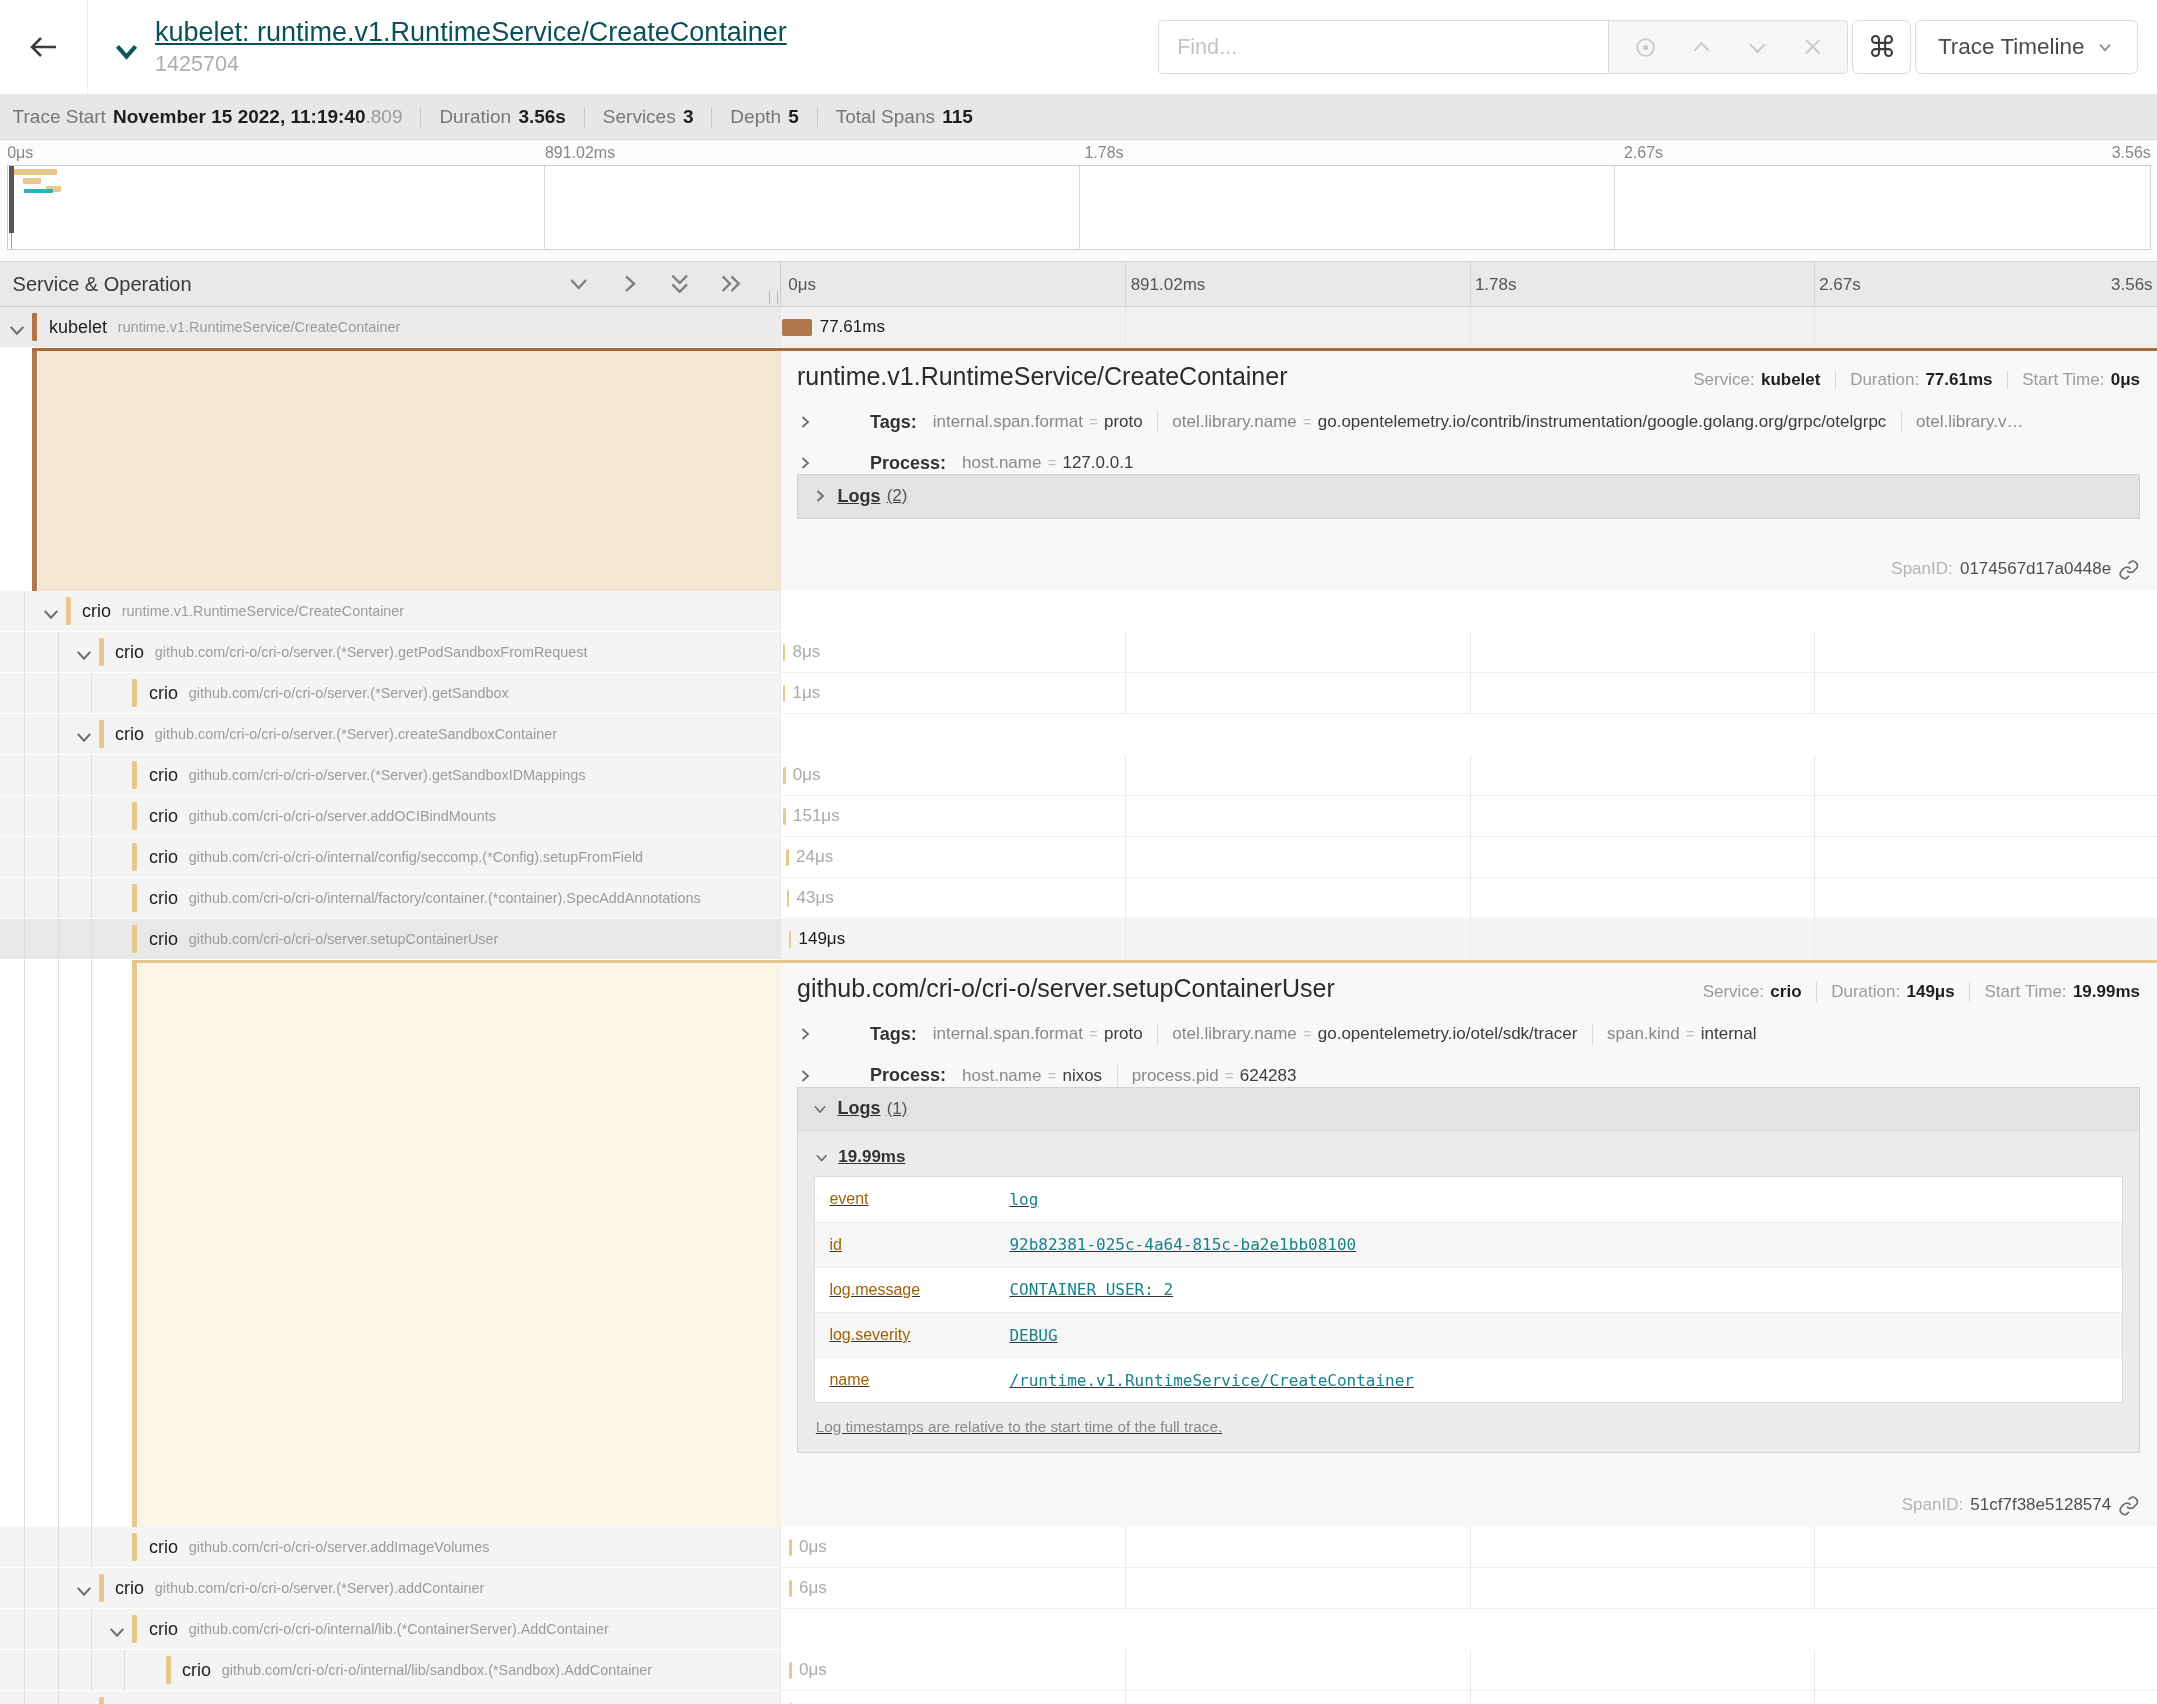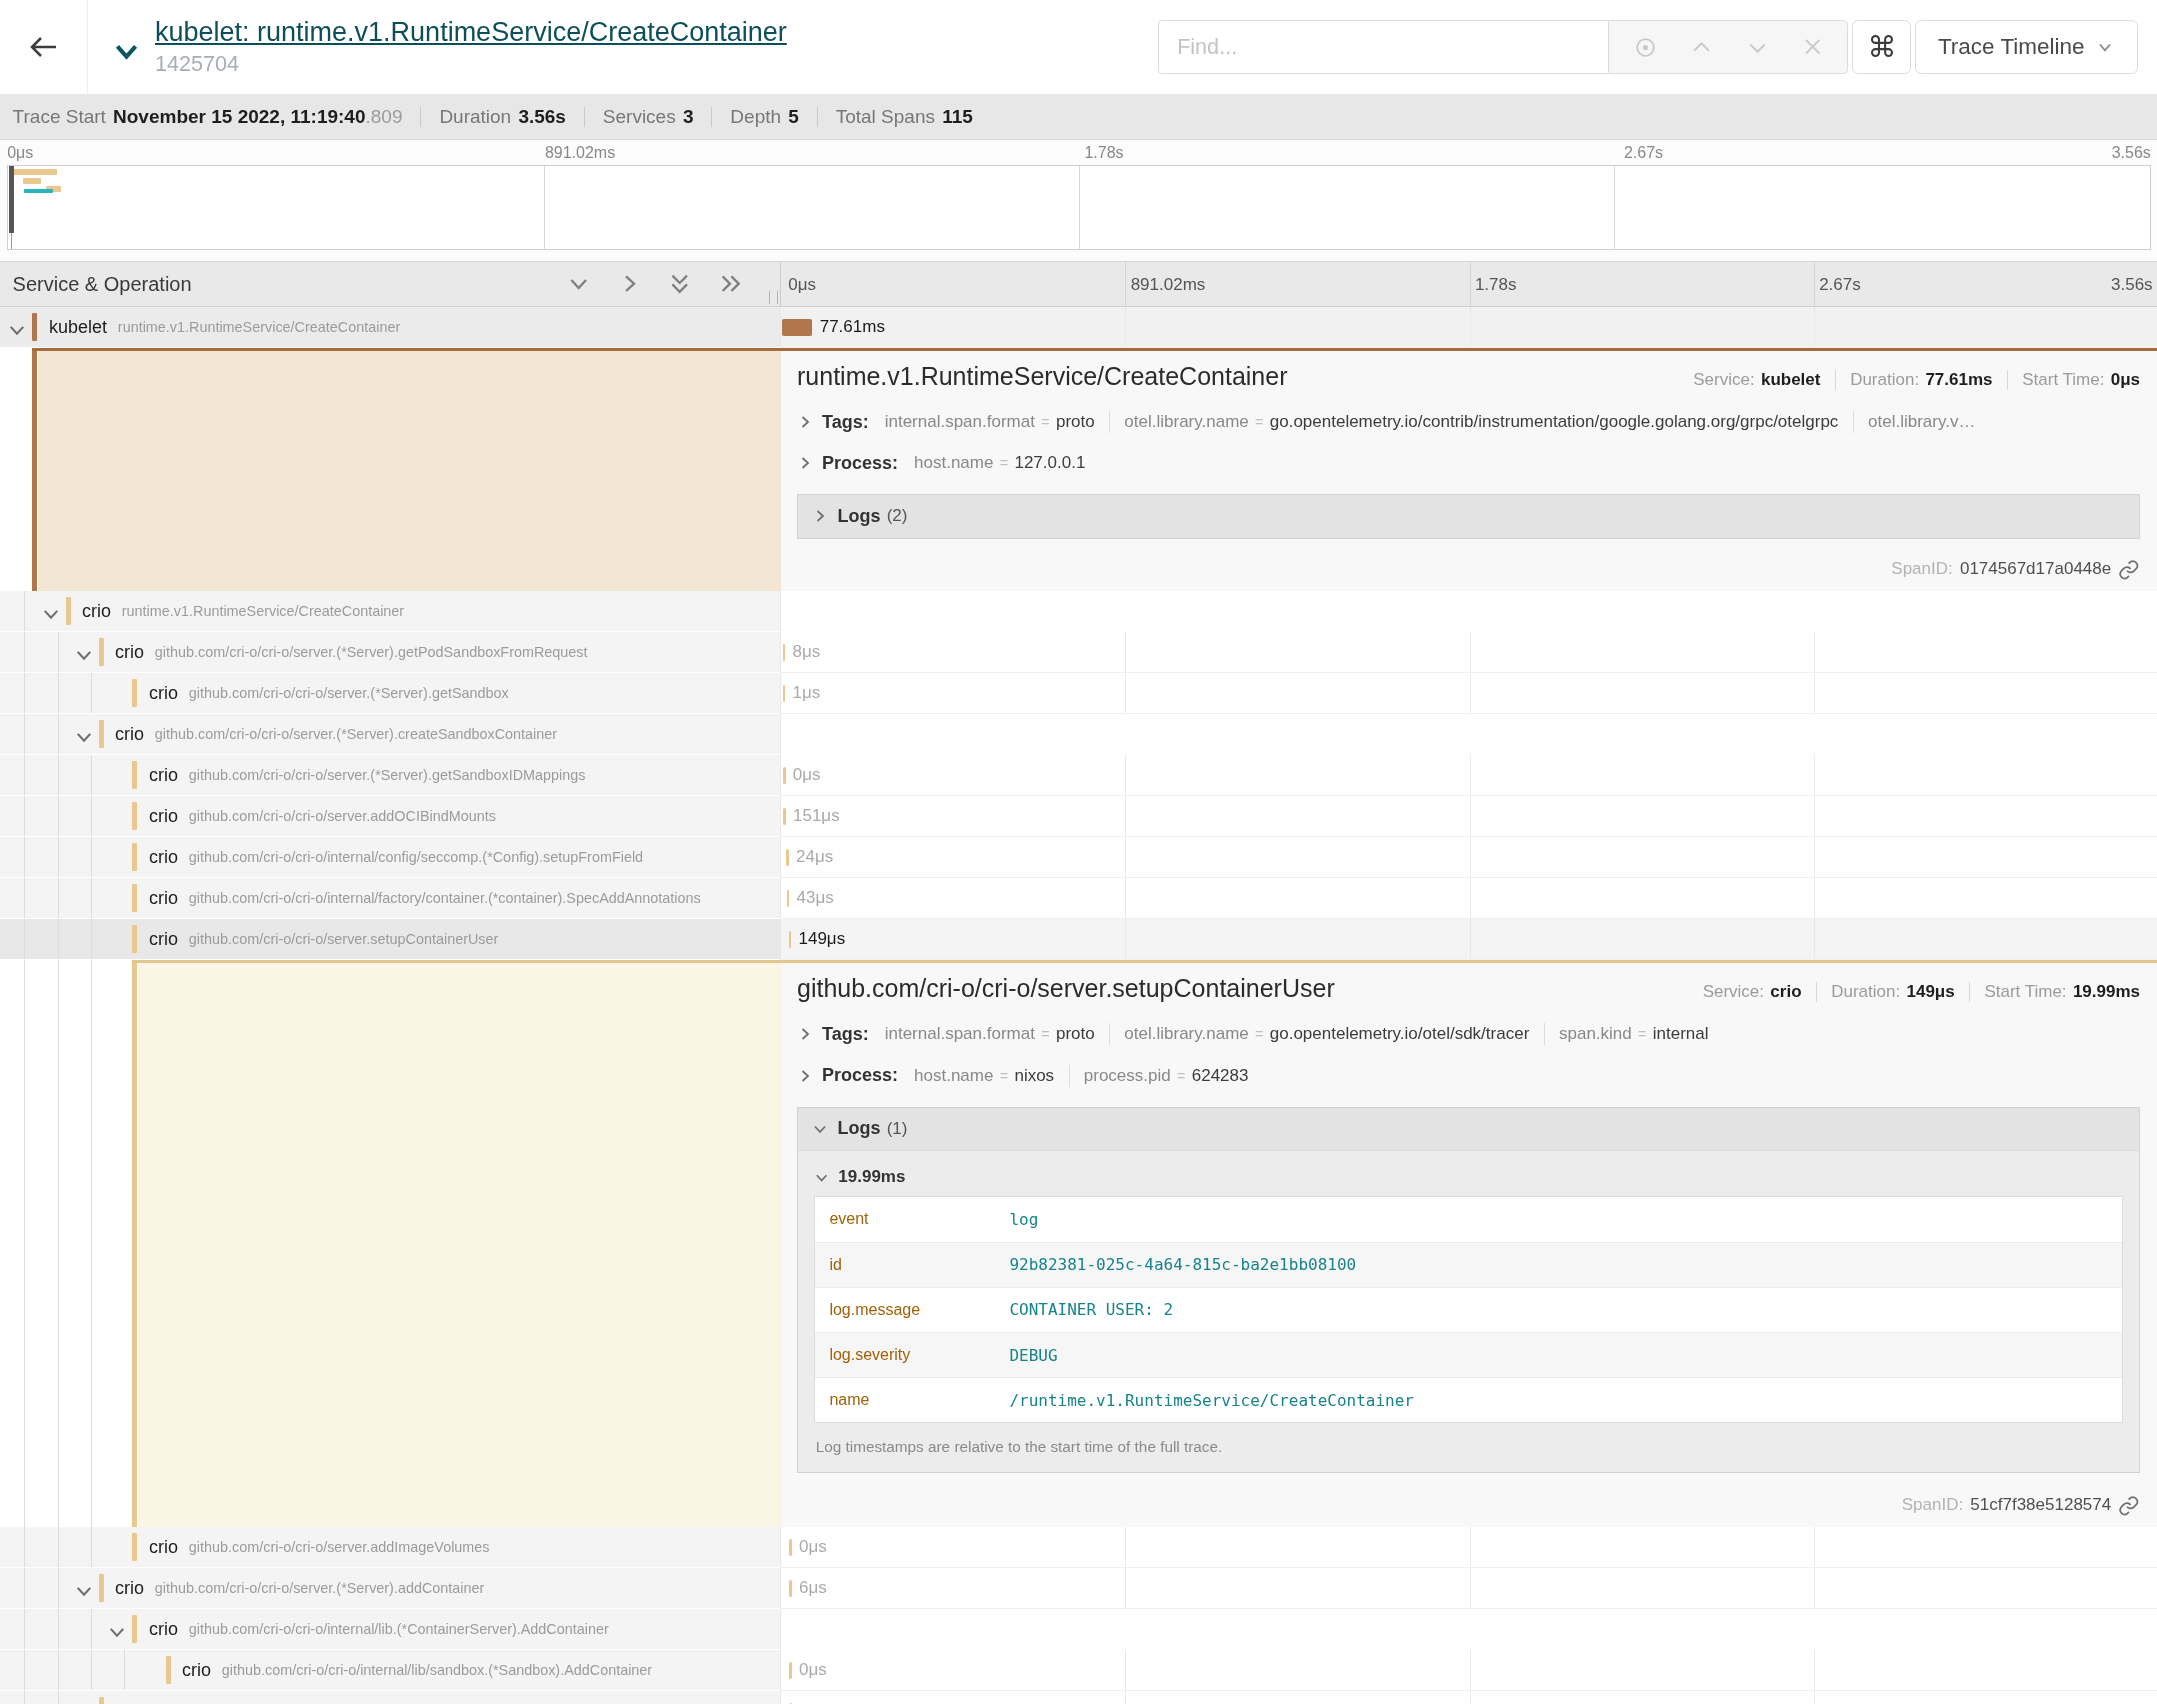--- a/index.html
+++ b/index.html
@@ -102,27 +102,27 @@
   .panel-card { flex:1; display:flex; flex-direction:column; padding:14.4px 18px 10.8px 16px; position:relative; }
   .pc-head { display:flex; align-items:baseline; }
   .pc-title { font-size:25px; color:#2b2b2b; }
   .pc-meta { margin-left:auto; display:flex; align-items:center; font-size:17px; white-space:nowrap; }
   .m-label { color:#9b9b9b; margin-right:6.3px; }
   .m-val { color:#1e1e1e; font-weight:700; }
   .m-div { width:0.9px; height:20px; background:#d8d8d8; margin:0 14.4px; }
   .pc-row { display:flex; align-items:center; margin-top:20px; font-size:17px; white-space:nowrap; overflow:hidden; }
   .a-chev { color:#6e6e6e; flex:none; margin-right:9px; }
   .a-chev.down { transform:rotate(90deg); }
-  .a-label { font-size:18px; font-weight:700; color:#333; margin-right:16px; }
+  .a-label { font-size:18px; font-weight:700; color:#333; margin-right:16px;margin-left:48px; }
   .kv { display:flex; align-items:center; overflow:hidden; }
   .kv-k { color:#888; }
   .kv-eq { color:#c0c0c0; margin:0 6.3px; font-size:14.4px; }
   .kv-v { color:#3c3c3c; }
   .vdiv { width:0.9px; height:21.6px; background:#dcdcdc; margin:0 14.4px; flex:none; }
-  .logs-box { margin-top:20px; border:0.9px solid #d2d2d2; }
+  .logs-box { border:0.9px solid #d2d2d2;text-decoration:underline; }
   .logs-head { background:#e3e3e3; padding:10.8px 14.4px; display:flex; align-items:center; cursor:pointer; }
   .logs-label { font-size:18px; font-weight:700; color:#333; }
   .logs-count { font-size:17px; color:#555; margin-left:6.3px; }
   .logs-body { background:#ececec; border-top:0.9px solid #dadada; padding:9px 16px 14.4px; }
   .log-ts-row { display:flex; align-items:center; padding:7.2px 0 9px; cursor:pointer; }
   .log-ts { font-size:17px; font-weight:700; color:#333; }
   .log-table { background:#fff; border:0.9px solid #dcdcdc; }
   .lt-row { display:flex; align-items:center; padding:12.6px 14.4px; border-bottom:0.9px solid #ececec; }
   .lt-row:nth-child(even) { background:#f6f6f6; }
   .lt-row:last-child { border-bottom:none; }

